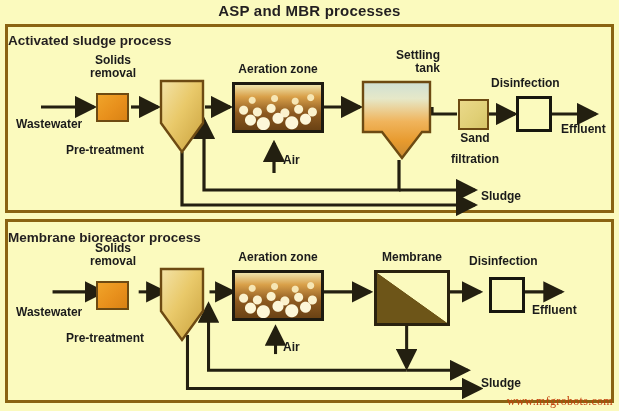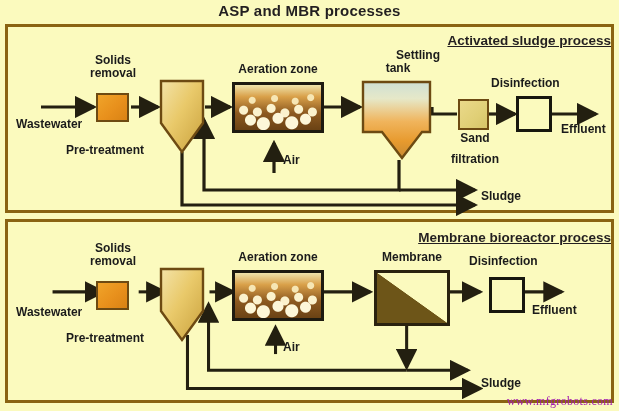--- a/index.html
+++ b/index.html
@@ -23,22 +23,22 @@
     position:absolute;left:5px;width:609px;
     border:3px solid #8a6312;
     background:#fbfabe;
     box-sizing:border-box;
   }
   #panel-asp{top:24px;height:189px;}
   #panel-mbr{top:219px;height:184px;}
 
   .panel-title{
     position:absolute;left:0;width:100%;
-    text-align:right;
-    font-size:13.5px;font-weight:bold;color:#231f20;text-decoration:underline;
+    text-align:left;
+    font-size:13.5px;font-weight:bold;color:#231f20;
   }
 
   
   .flow{position:absolute;left:0;top:0;width:100%;height:100%;overflow:visible;}
 
   .lbl{
     position:absolute;
     font-size:12px;font-weight:bold;color:#1b1b1b;
     white-space:nowrap;line-height:1.05;
   }
@@ -88,21 +88,21 @@
   .membrane-box{
     position:absolute;
     border:3px solid #2a220f;
     box-sizing:border-box;
     background:linear-gradient(to bottom left,#fbfabe 0%,#fbfabe 49.4%,#6d5518 50.2%,#6d5518 100%);
   }
   .svg-shape{position:absolute;overflow:visible;}
   .wm{
     position:absolute;right:6px;bottom:2px;
     font-family:"Liberation Serif", serif;
-    font-size:12px;color:#a21caf;letter-spacing:.3px;
+    font-size:12px;color:#c2410c;letter-spacing:.3px;
   }
 </style>
 </head>
 <body>
 
 <div id="root">
 
   <div class="main-title">ASP and MBR processes</div>
 
   <div class="panel" id="panel-asp">
@@ -172,21 +172,21 @@
 
     <div class="disinfect-box" style="left:508px;top:69px;width:36px;height:36px;"></div>
 
     <div class="lbl" style="left:8px;top:91px;">Wastewater</div>
     <div class="lbl c" style="left:72px;top:27px;width:66px;">Solids</div>
     <div class="lbl c" style="left:72px;top:40px;width:66px;">removal</div>
     <div class="lbl" style="left:58px;top:117px;">Pre-treatment</div>
     <div class="lbl c" style="left:212px;top:36px;width:116px;">Aeration zone</div>
     <div class="lbl" style="left:275px;top:127px;">Air</div>
     <div class="lbl c" style="left:348px;top:22px;width:84px;text-align:right;">Settling</div>
-    <div class="lbl c" style="left:348px;top:35px;width:84px;">tank</div>
+    <div class="lbl c" style="left:348px;top:35px;width:84px;text-align:right;">tank</div>
     <div class="lbl c" style="left:428px;top:105px;width:78px;">Sand</div>
     <div class="lbl c" style="left:428px;top:120px;width:78px;margin-top:6px;">filtration</div>
     <div class="lbl" style="left:483px;top:50px;">Disinfection</div>
     <div class="lbl" style="left:553px;top:96px;">Effluent</div>
     <div class="lbl" style="left:473px;top:163px;">Sludge</div>
   </div>
 
   <div class="panel" id="panel-mbr">
     <div class="panel-title" style="top:8px;">Membrane bioreactor process</div>
 

